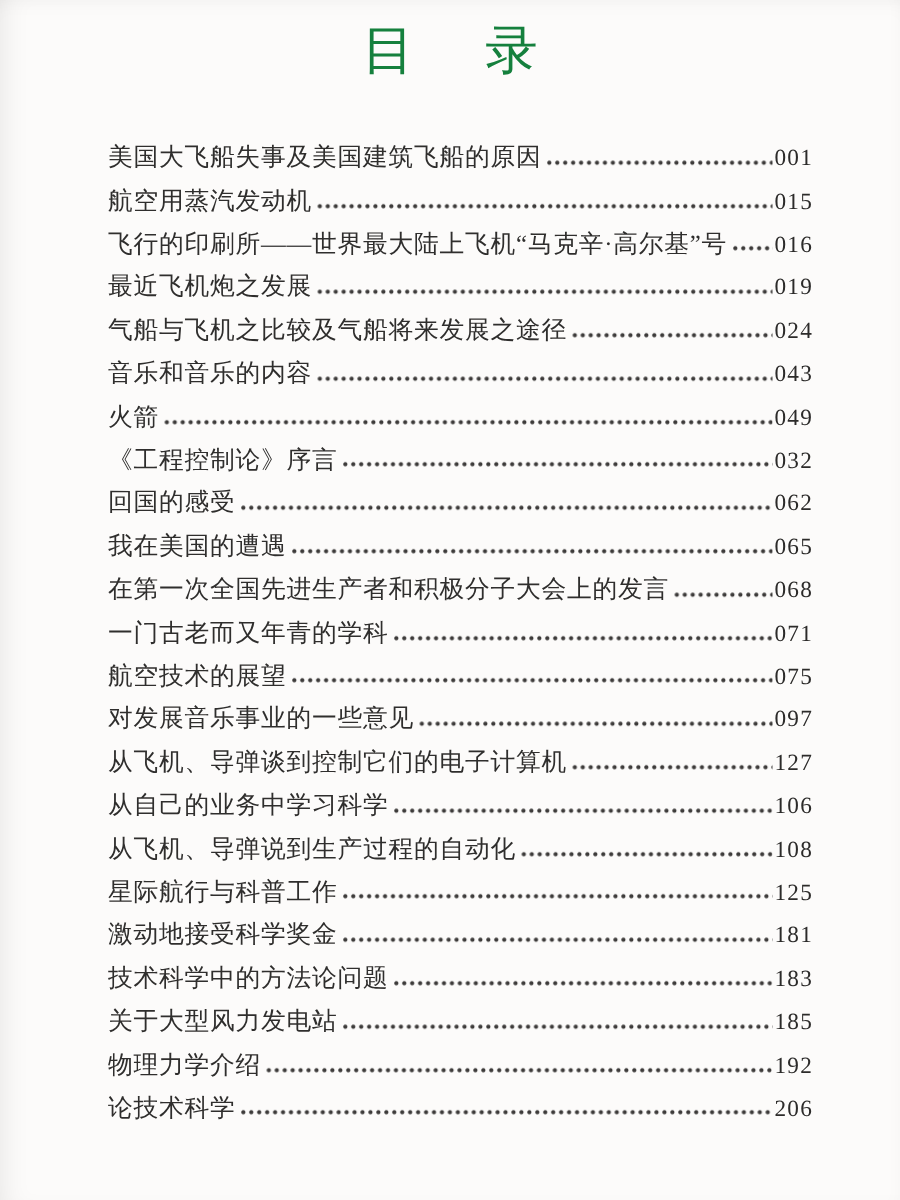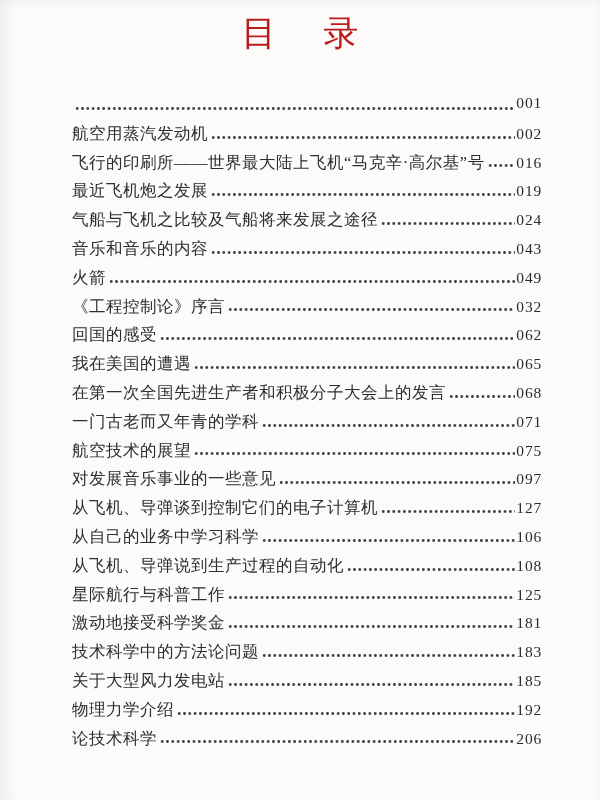--- a/index.html
+++ b/index.html
@@ -21,21 +21,21 @@
     box-sizing: border-box;
   }
   .toc-title {
     margin: 0;
     padding-top: 12px;
     height: 44px;
     line-height: 44px;
     text-align: center;
     font-size: 35px;
     font-weight: 400;
-    color: #b91c1c;
+    color: #15803d;
     letter-spacing: 6px;
     text-indent: 6px; 
   }
   .toc-list {
     margin-top: 38px;
     padding: 0 58px 0 72px;
   }
   .toc-row {
     display: flex;
     align-items: baseline;
@@ -69,28 +69,29 @@
   }
 </style>
 </head>
 <body>
 
 <div class="page">
   <h1 class="toc-title">目　录</h1>
 
   <div class="toc-list">
   <div class="toc-row">
+    <span class="toc-entry-title">美国大飞船失事及美国建筑飞船的原因</span>
     <span class="dot-leader"></span>
     <span class="toc-entry-page">001</span>
   </div>
 
   <div class="toc-row">
     <span class="toc-entry-title">航空用蒸汽发动机</span>
     <span class="dot-leader"></span>
-    <span class="toc-entry-page">002</span>
+    <span class="toc-entry-page">015</span>
   </div>
 
   <div class="toc-row">
     <span class="toc-entry-title">飞行的印刷所——世界最大陆上飞机“马克辛·高尔基”号</span>
     <span class="dot-leader"></span>
     <span class="toc-entry-page">016</span>
   </div>
 
   <div class="toc-row">
     <span class="toc-entry-title">最近飞机炮之发展</span>

